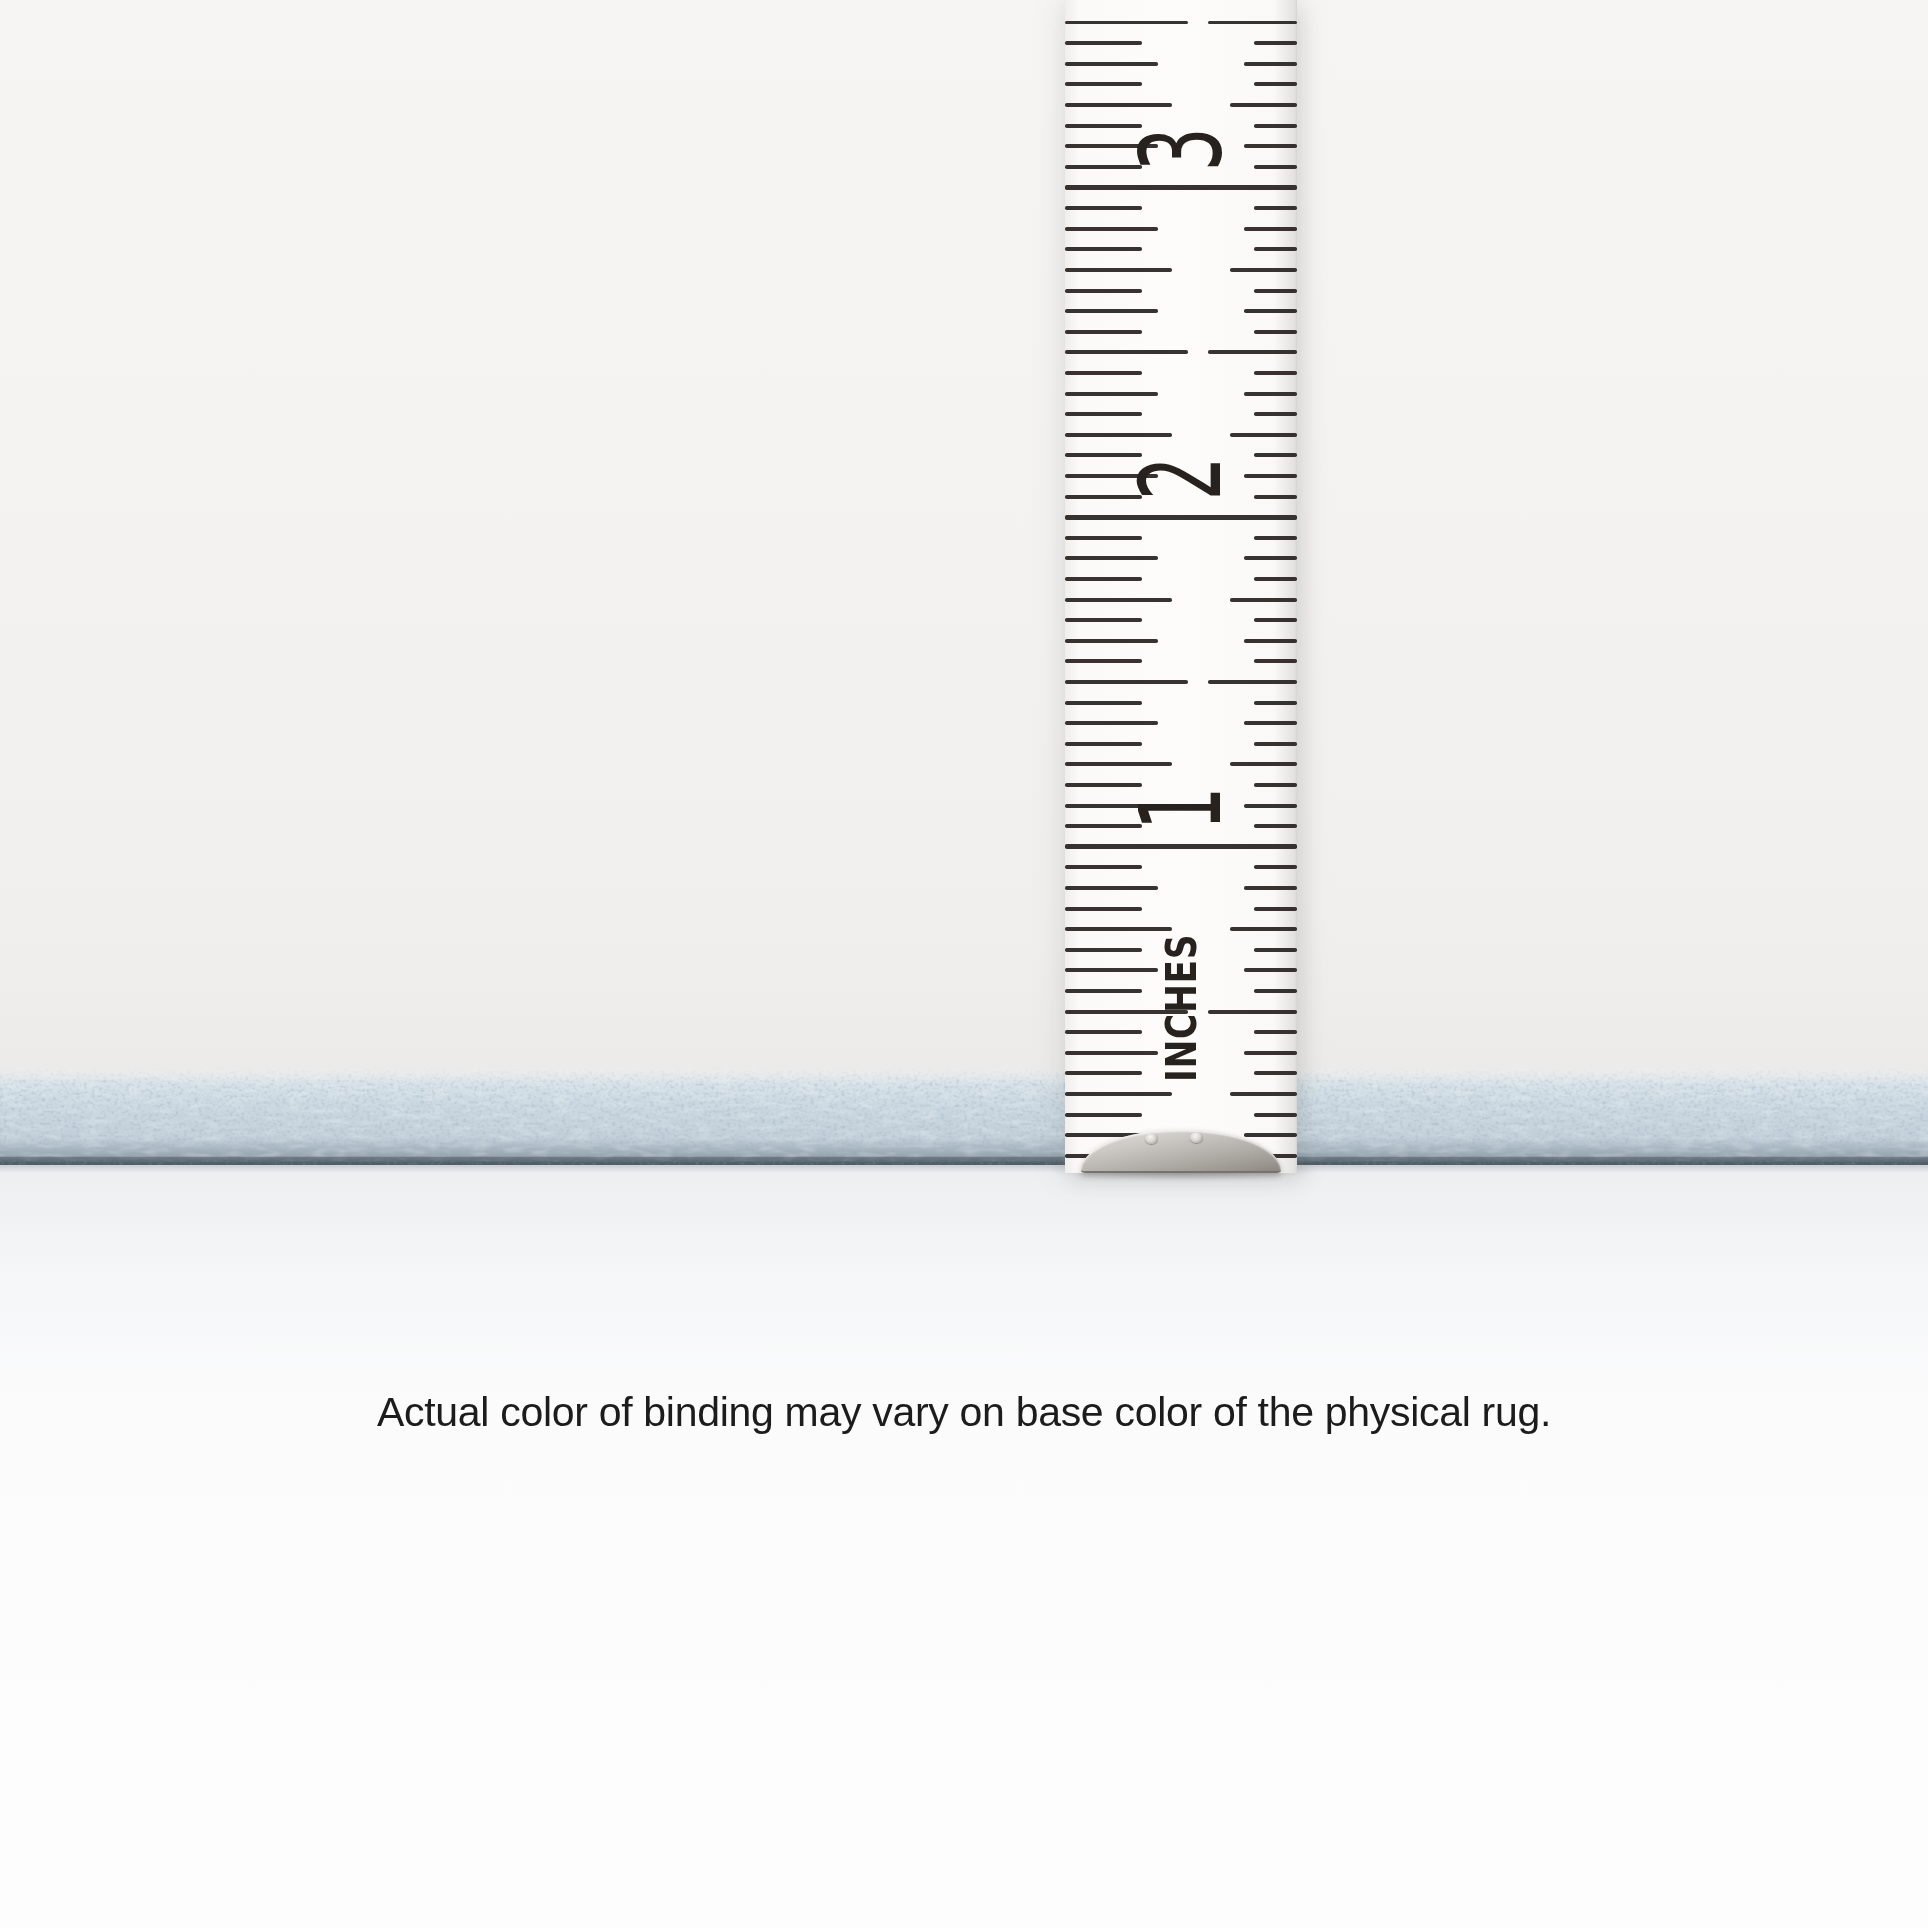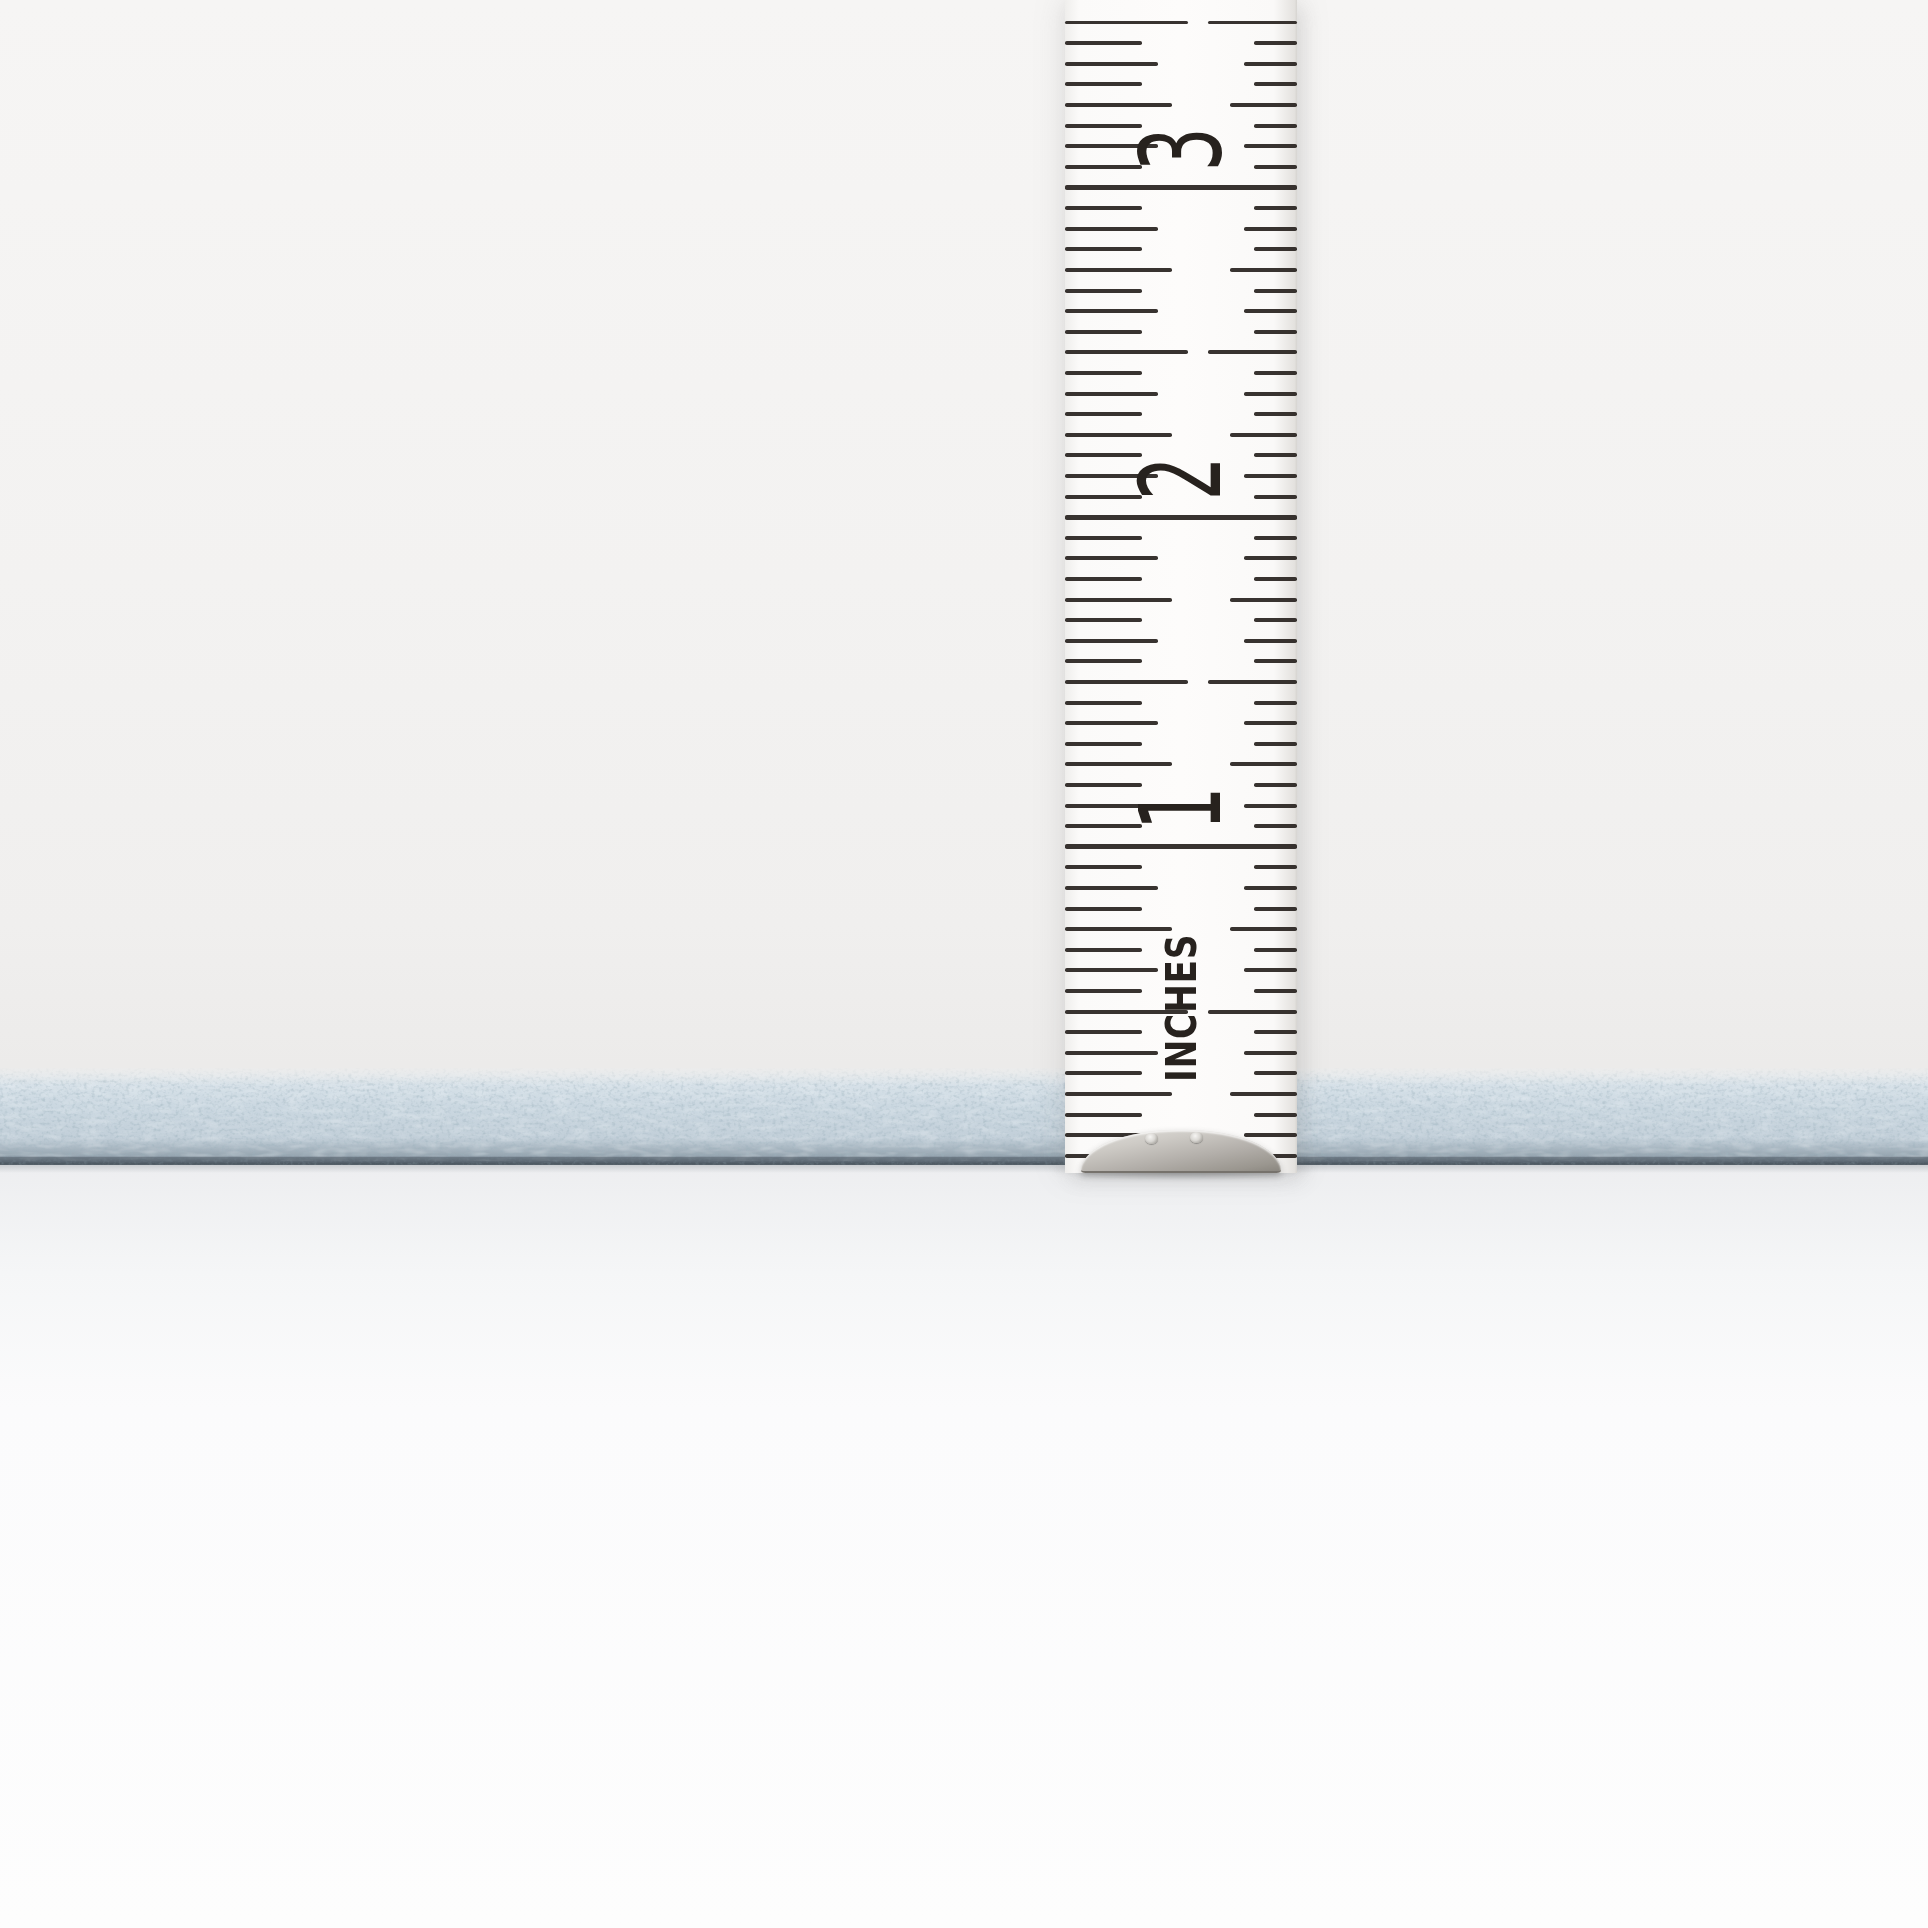--- a/index.html
+++ b/index.html
@@ -241,16 +241,17 @@
     <div class="ruler-unit">
       <span>INCHES</span>
     </div>
     <div class="dome">
       <div class="rivet r1"></div>
       <div class="rivet r2"></div>
     </div>
   </div>
 
   <div class="caption">
+    <span class="line">Actual color of binding may vary on base color of the physical rug.</span>
   </div>
 
 </div>
 
 
 </body></html>

